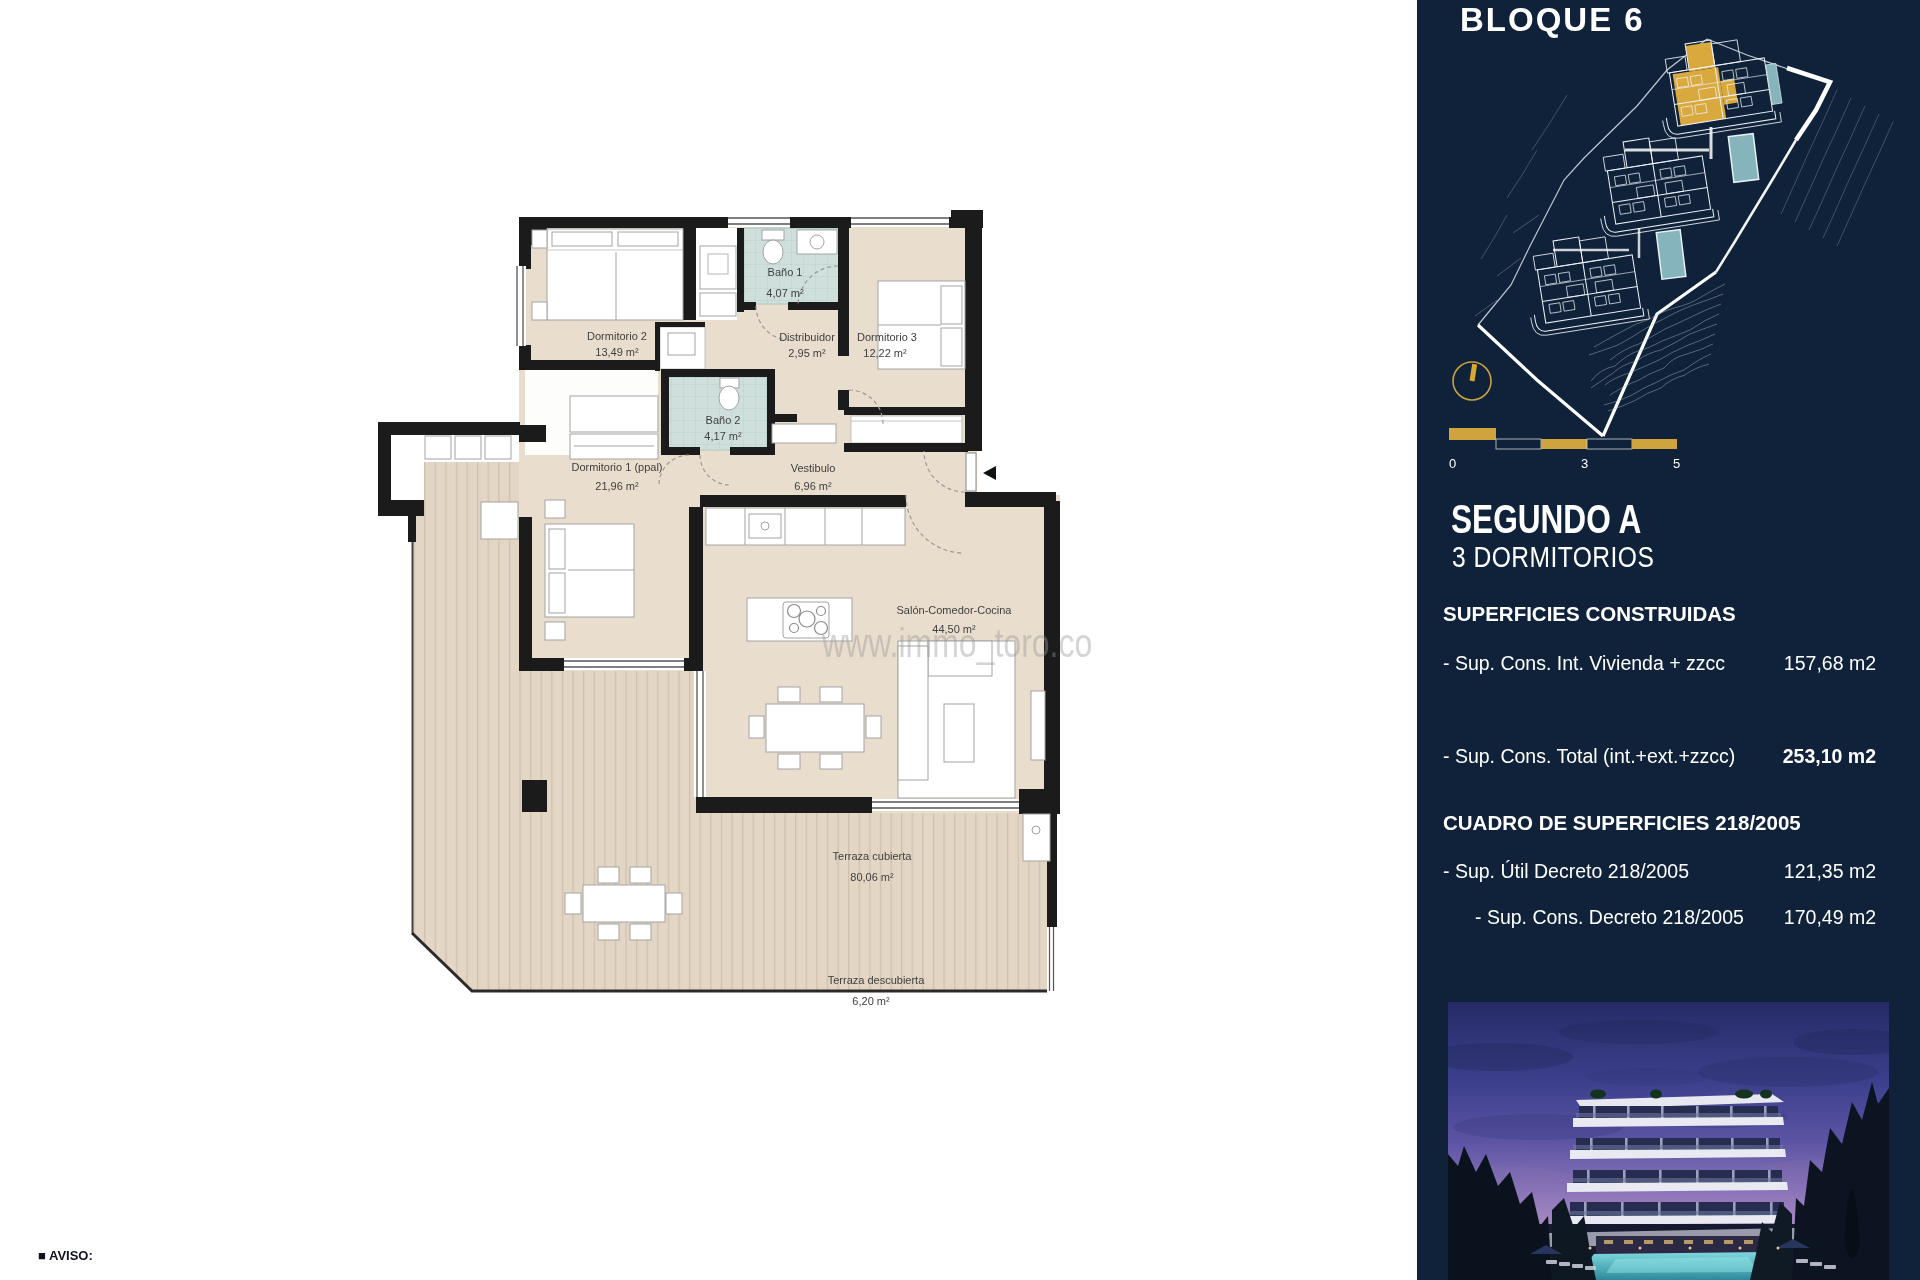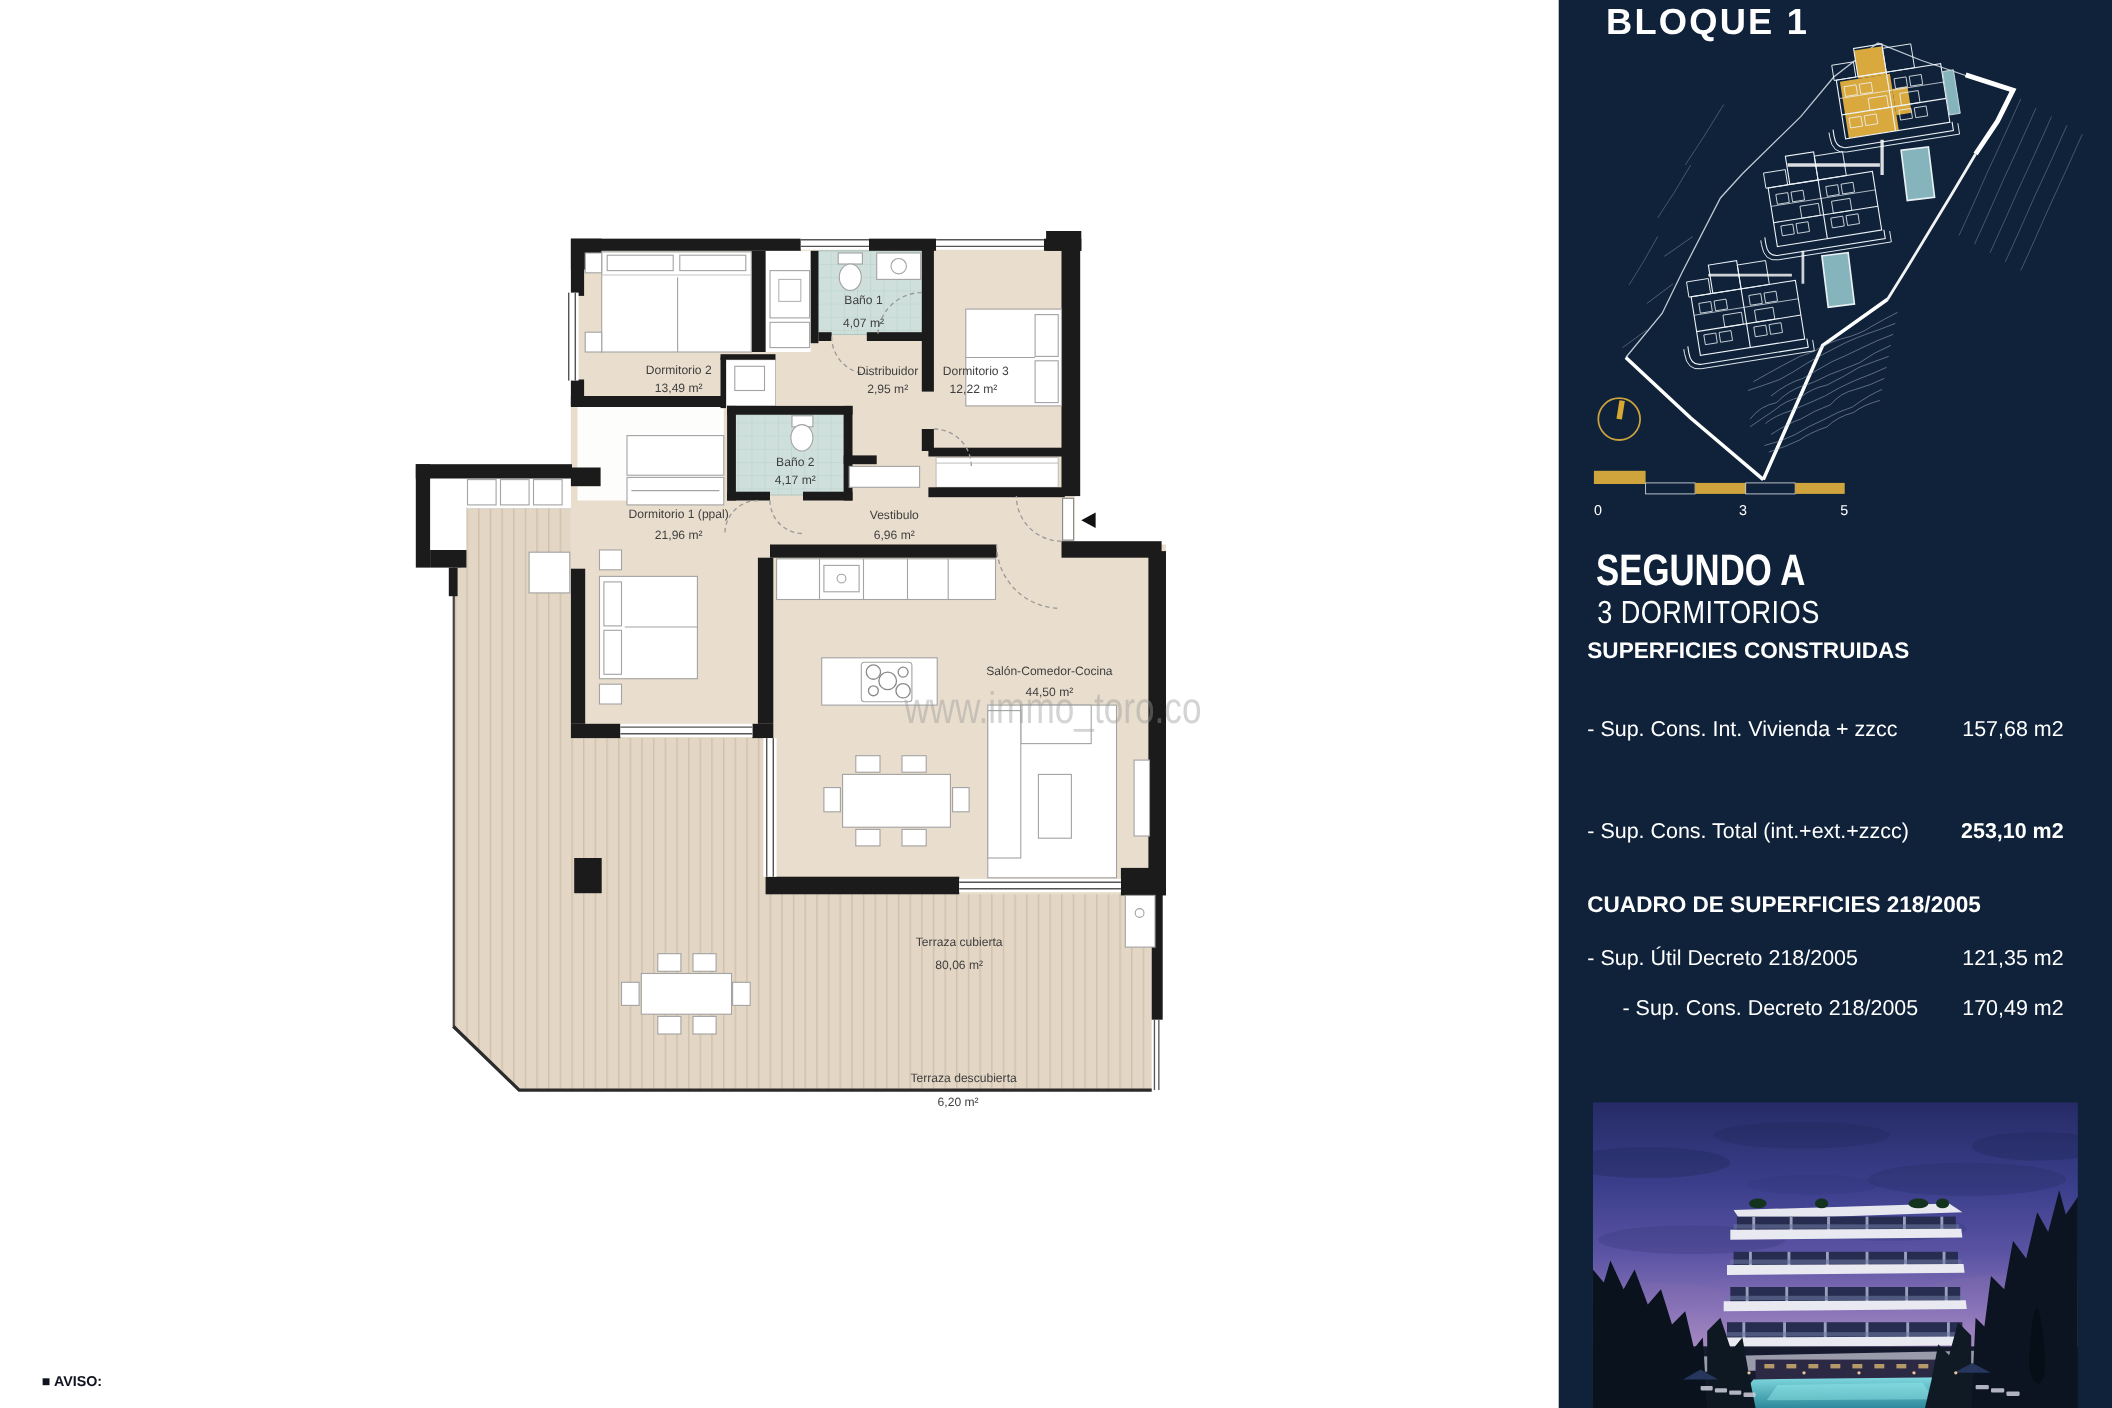--- a/index.html
+++ b/index.html
@@ -206,21 +206,21 @@
         <text x="0" y="0" font-family="Liberation Sans" font-size="40" fill="#9a9a9a">www.immo_toro.co</text>
       </g>
 
   </svg>
 
   <div style="position:absolute;left:38px;top:1248px;width:1200px;font-size:13px;color:#10131f;">
     <div style="font-weight:bold;">■ AVISO:</div>
   </div>
 
   <div id="sidebar">
-    <div class="sb" style="left:43px;top:1px;font-size:33px;font-weight:bold;letter-spacing:2px;">BLOQUE 1</div>
+    <div class="sb" style="left:43px;top:1px;font-size:33px;font-weight:bold;letter-spacing:2px;">BLOQUE 6</div>
 
     <svg class="sb" style="left:0;top:0;" width="503" height="470" viewBox="0 0 503 470">
 <polyline points="290,39 250,70 220,106 167,158 147,180 112,248 94,285 61,325" stroke="#dde5ee" fill="none" stroke-width="1.2" opacity="0.85"></polyline>
 <polyline points="290,39 330,55 374,70" stroke="#dde5ee" fill="none" stroke-width="1.2" opacity="0.85"></polyline>
 <polyline points="370,68 413,82 399,110 379,140" fill="none" stroke="#ffffff" stroke-width="4.5"></polyline>
 <polyline points="379,140 357,177 337,210 317,243 299,272" fill="none" stroke="#ffffff" stroke-width="2.5" opacity="0.95"></polyline>
 <polyline points="299,272 240,314 186,436" fill="none" stroke="#ffffff" stroke-width="3.2"></polyline>
 <polyline points="61,325 120,380 186,436" fill="none" stroke="#ffffff" stroke-width="3.2"></polyline>
 <path d="M308,284 Q296,290 284,297 Q274,304 257,308 Q241,313 233,319 Q219,323 204,332 Q191,339 177,347 " fill="none" stroke="#a9b8ca" stroke-width="0.9" opacity="0.5"></path>
 <path d="M306,294 Q291,300 279,304 Q263,310 254,315 Q240,322 226,330 Q214,338 201,345 Q190,349 172,355 " fill="none" stroke="#a9b8ca" stroke-width="0.9" opacity="0.5"></path>
@@ -328,21 +328,21 @@
       <rect x="142" y="14" width="45" height="10" fill="none" stroke="#cfd4da" stroke-width="0.8"></rect>
       <rect x="187" y="14" width="45" height="10" fill="#d0a43c"></rect>
       <text x="4" y="43" fill="#fff" font-size="13" font-family="Liberation Sans">0</text>
       <text x="136" y="43" fill="#fff" font-size="13" font-family="Liberation Sans">3</text>
       <text x="228" y="43" fill="#fff" font-size="13" font-family="Liberation Sans">5</text>
     </svg>
 
     <div class="sb" style="left:34px;top:497px;font-size:40px;font-weight:bold;transform:scaleX(0.79);transform-origin:left top;">SEGUNDO A</div>
     <div class="sb" style="left:35px;top:541px;font-size:29px;font-weight:normal;letter-spacing:0.5px;transform:scaleX(0.85);transform-origin:left top;">3 DORMITORIOS</div>
 
-    <div class="sb" style="left:26px;top:580px;font-size:20.5px;font-weight:bold;">SUPERFICIES CONSTRUIDAS</div>
+    <div class="sb" style="left:26px;top:602px;font-size:20.5px;font-weight:bold;">SUPERFICIES CONSTRUIDAS</div>
     <div class="row" style="top:652px;">- Sup. Cons. Int. Vivienda + zzcc<span class="v">157,68 m2</span></div>
     <div class="row" style="top:745px;">- Sup. Cons. Total (int.+ext.+zzcc)<span class="v" style="font-weight:bold;">253,10 m2</span></div>
 
     <div class="sb" style="left:26px;top:811px;font-size:20.5px;font-weight:bold;">CUADRO DE SUPERFICIES 218/2005</div>
     <div class="row" style="top:860px;">- Sup. Útil Decreto 218/2005<span class="v">121,35 m2</span></div>
     <div class="row" style="top:906px;margin-left:32px;">- Sup. Cons. Decreto 218/2005<span class="v">170,49 m2</span></div>
 
     <svg class="sb" style="left:31px;top:1002px;" width="441" height="278" viewBox="0 0 441 278">
 <defs>
 <linearGradient id="sky" x1="0" y1="0" x2="0" y2="1">

